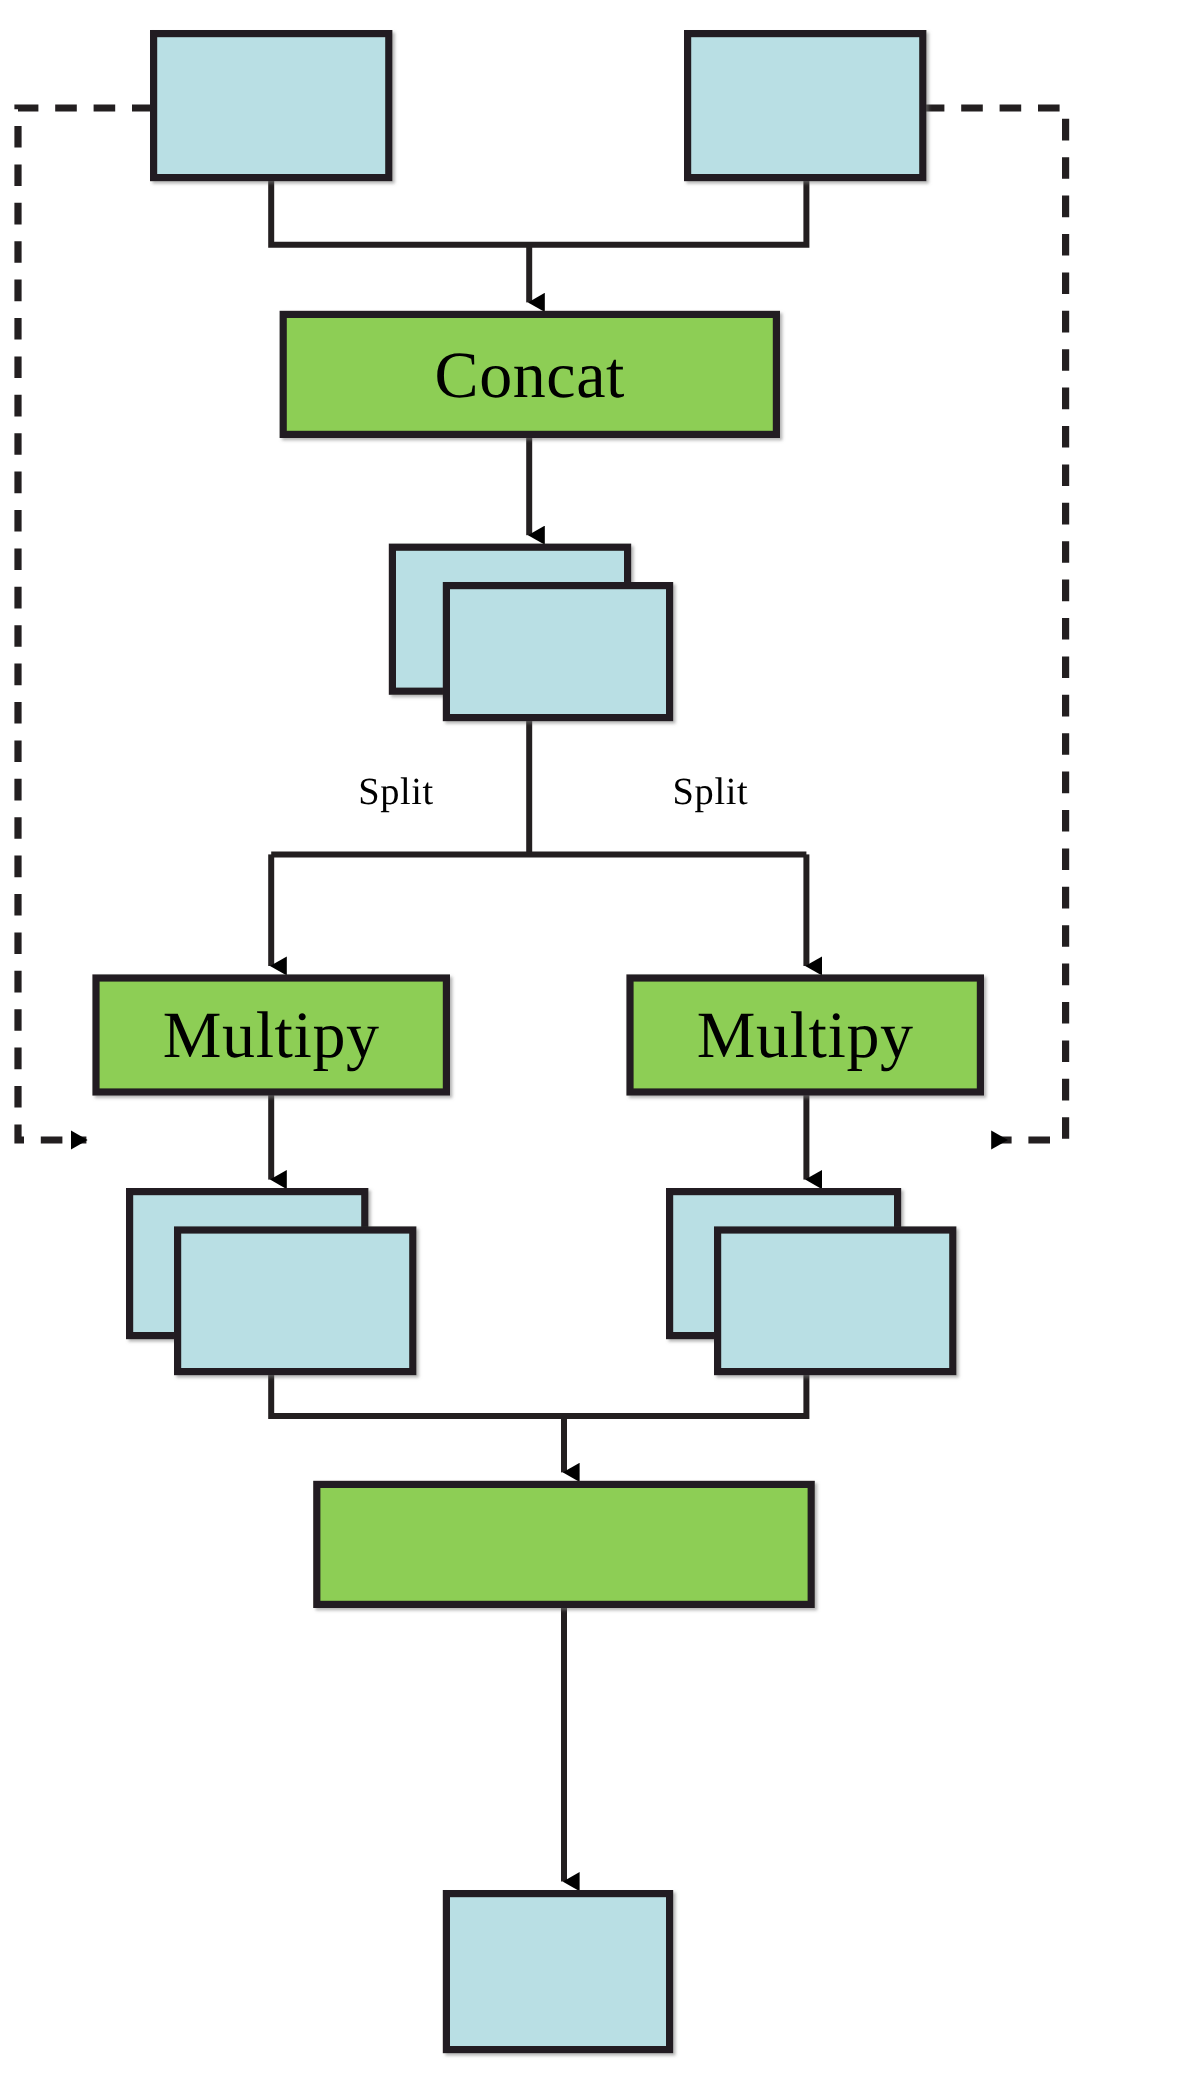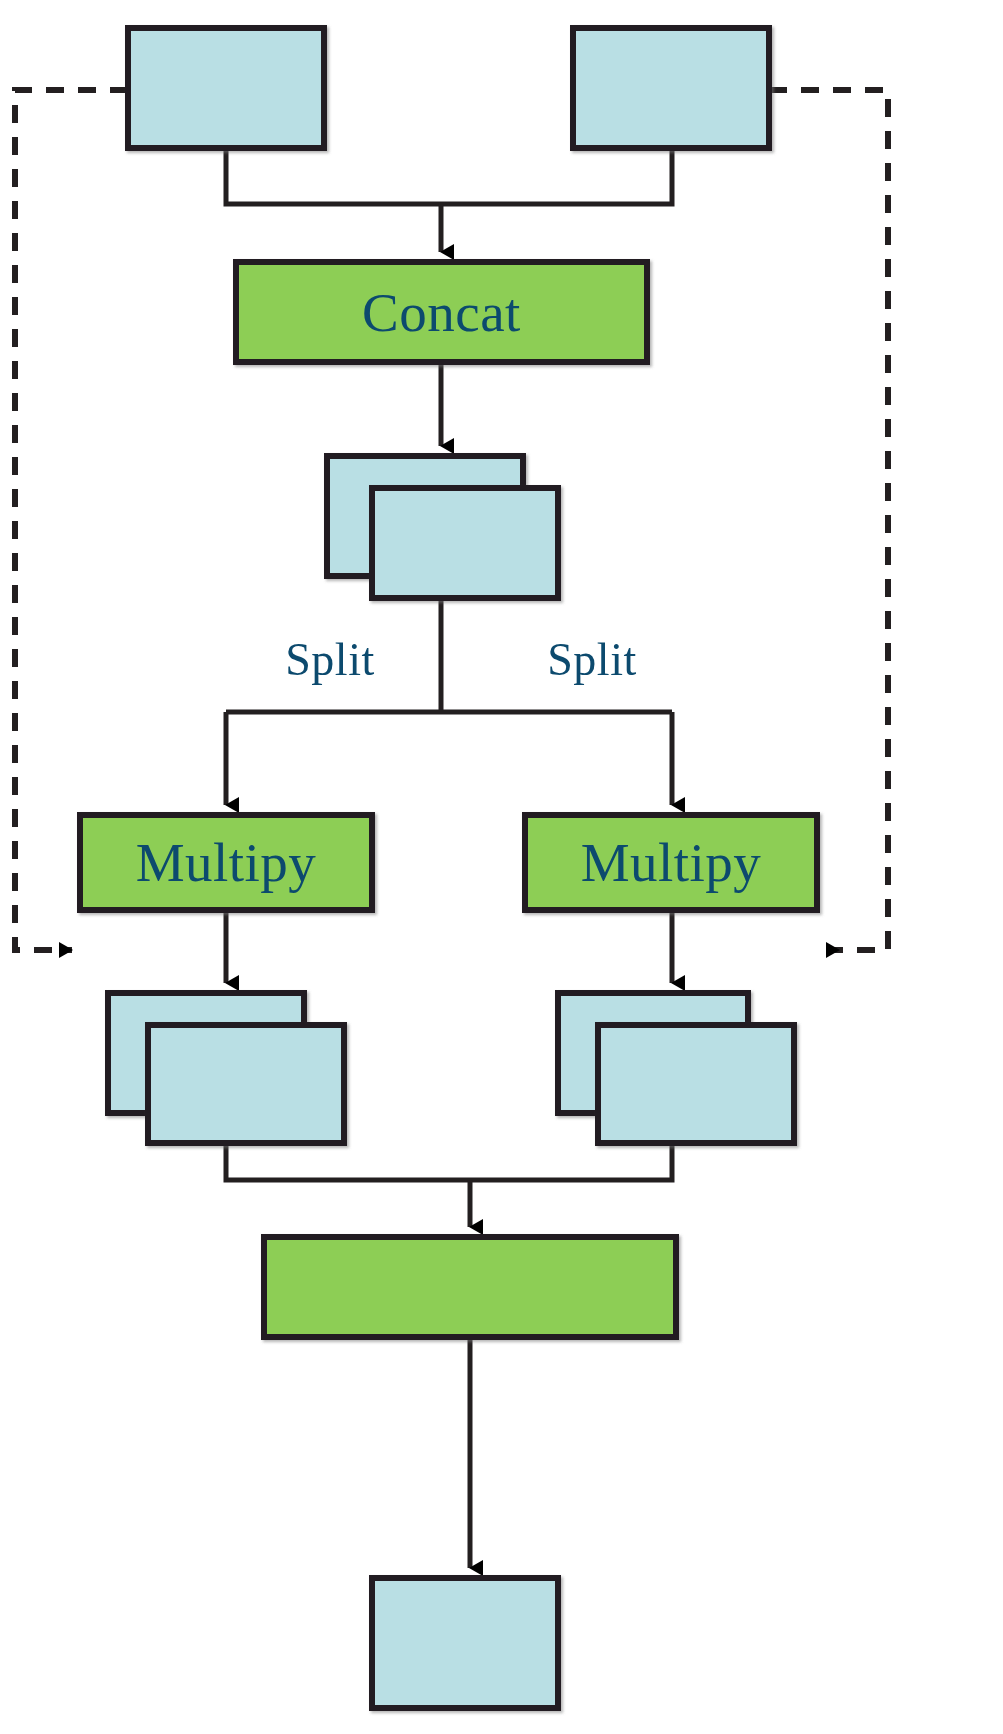--- a/index.html
+++ b/index.html
@@ -24,32 +24,32 @@
     top: 0;
     width: 1003px;
     height: 1734px;
   }
   .node-label {
     position: absolute;
     display: flex;
     align-items: center;
     justify-content: center;
     text-align: center;
-    color: #0c4a6e;
+    color: #000000;
     font-family: "Liberation Serif", "DejaVu Serif", serif;
     font-weight: 400;
     pointer-events: none;
     white-space: nowrap;
   }
   .op-label {
     font-size: 55px;
     letter-spacing: 0.5px;
   }
   .edge-label {
-    font-size: 46px;
+    font-size: 32px;
     letter-spacing: 0.5px;
   }
 </style>
 </head>
 <body>
 
 <div id="diagram-root">
 
   <svg id="diagram-svg" viewBox="0 0 1003 1734" xmlns="http://www.w3.org/2000/svg">
 

